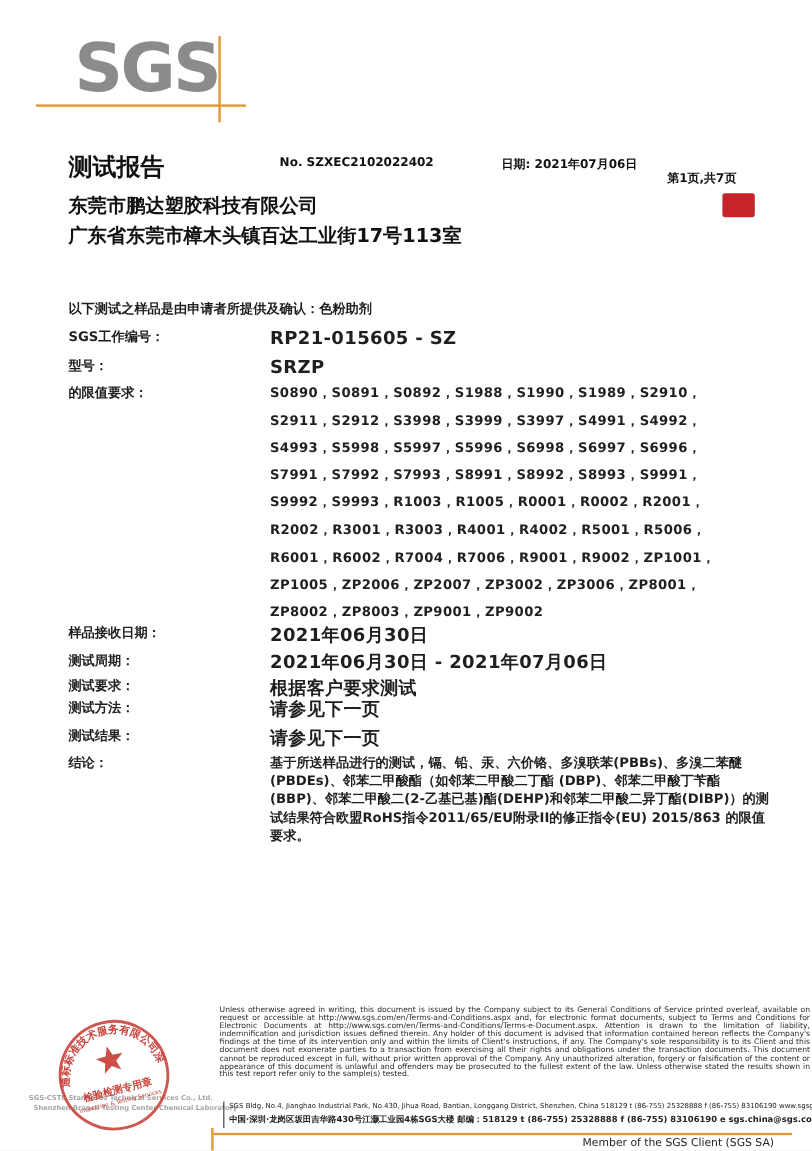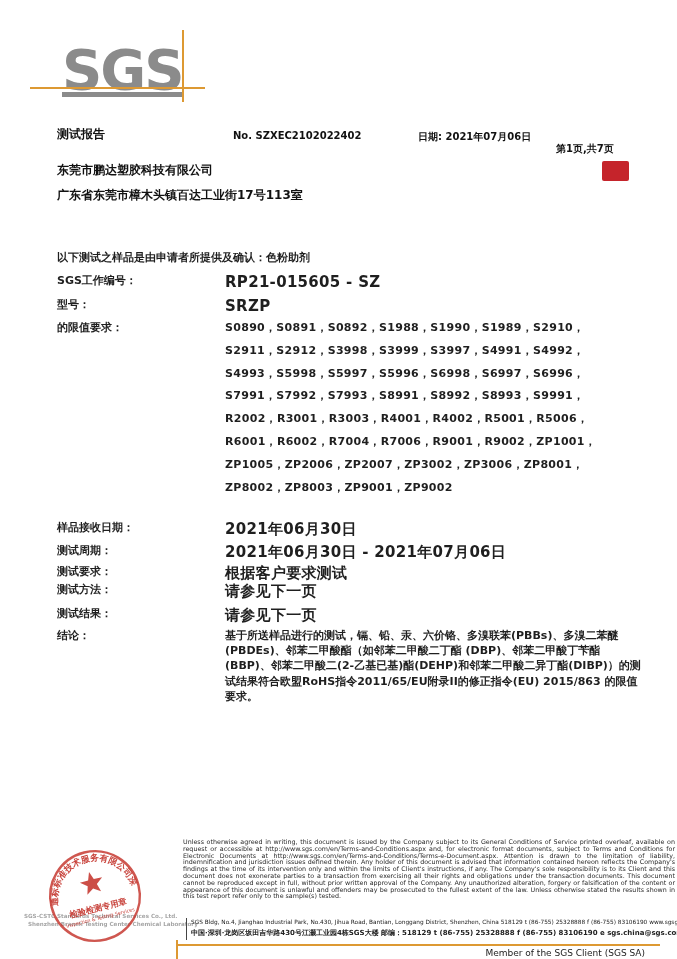--- a/index.html
+++ b/index.html
@@ -6,23 +6,23 @@
   .page{
     position:relative;width:677px;height:959px;margin:0 auto;background:#ffffff;
     font-family:"DejaVu Sans","Liberation Sans",sans-serif;color:#1f1f1f;overflow:hidden;
   }
   .abs{position:absolute;}
   
   .logo-text{font-weight:bold;font-size:56px;letter-spacing:-2px;color:#8b8b8b;line-height:1;}
   .orange-hline{background:#dd9933;height:2px;}
   .orange-vline{background:#dd9933;width:2px;}
   
-  .report-title{font-size:12px;font-weight:bold;color:#111;}
+  .report-title{font-size:20px;font-weight:bold;color:#111;}
   .hdr-meta{font-size:10px;font-weight:bold;color:#111;}
-  .company-line{font-size:12px;font-weight:bold;color:#111;}
+  .company-line{font-size:16px;font-weight:bold;color:#111;}
   .red-badge{width:27px;height:20px;background:#c5242b;border-radius:2px;}
   
   .intro{font-size:11px;font-weight:bold;}
   .row-label{position:absolute;left:57px;font-size:11px;font-weight:bold;white-space:nowrap;}
   .row-value{position:absolute;left:225px;font-size:15px;font-weight:bold;white-space:nowrap;letter-spacing:.3px;}
   .ref-lines div{height:22.8px;font-size:11px;font-weight:bold;letter-spacing:.3px;}
   .conclusion-text{position:absolute;left:225px;width:420px;font-size:11px;font-weight:bold;line-height:15.2px;white-space:normal;letter-spacing:0;}
   
   .disclaimer{font-size:6.35px;line-height:6.8px;color:#2a2a2a;text-align:justify;letter-spacing:0;}
   .attention{font-size:6.6px;line-height:7.2px;color:#e87511;font-weight:bold;}
@@ -31,21 +31,21 @@
   .member{font-size:9px;color:#222;text-align:right;}
   .gray-co{font-size:5.6px;color:#a6a6a6;white-space:nowrap;font-weight:bold;}
   .v-divider{width:1px;background:#444;}
   .stamp{transform:rotate(-14deg);opacity:.92;}
 </style>
 </head>
 <body>
 
 <div class="page">
 
-  <div class="abs logo-text" style="left:62px;top:42px;text-decoration:underline;">SGS</div>
+  <div class="abs logo-text" style="left:62px;top:30px;">SGS</div>
   <div class="abs orange-hline" style="left:30px;top:87px;width:175px;"></div>
   <div class="abs orange-vline" style="left:182px;top:30px;height:72px;"></div>
 
   <div class="abs report-title" style="left:57px;top:126px;">测试报告</div>
   <div class="abs hdr-meta" style="left:233px;top:130px;">No. SZXEC2102022402</div>
   <div class="abs hdr-meta" style="left:418px;top:130px;">日期: 2021年07月06日</div>
   <div class="abs hdr-meta" style="left:556px;top:130px;margin-top:12px;">第1页,共7页</div>
 
   <div class="abs company-line" style="left:57px;top:162px;">东莞市鹏达塑胶科技有限公司</div>
   <div class="abs company-line" style="left:57px;top:187px;">广东省东莞市樟木头镇百达工业街17号113室</div>
@@ -58,20 +58,21 @@
 
   <div class="row-label" style="top:297px;">型号：</div>
   <div class="row-value" style="top:297px;">SRZP</div>
 
   <div class="row-label" style="top:320px;">的限值要求：</div>
   <div class="abs ref-lines" style="left:225px;top:320px;">
     <div>S0890，S0891，S0892，S1988，S1990，S1989，S2910，</div>
     <div>S2911，S2912，S3998，S3999，S3997，S4991，S4992，</div>
     <div>S4993，S5998，S5997，S5996，S6998，S6997，S6996，</div>
     <div>S7991，S7992，S7993，S8991，S8992，S8993，S9991，</div>
+    <div>S9992，S9993，R1003，R1005，R0001，R0002，R2001，</div>
     <div>R2002，R3001，R3003，R4001，R4002，R5001，R5006，</div>
     <div>R6001，R6002，R7004，R7006，R9001，R9002，ZP1001，</div>
     <div>ZP1005，ZP2006，ZP2007，ZP3002，ZP3006，ZP8001，</div>
     <div>ZP8002，ZP8003，ZP9001，ZP9002</div>
   </div>
 
   <div class="row-label" style="top:520px;">样品接收日期：</div>
   <div class="row-value" style="top:520px;">2021年06月30日</div>
 
   <div class="row-label" style="top:543px;">测试周期：</div>

